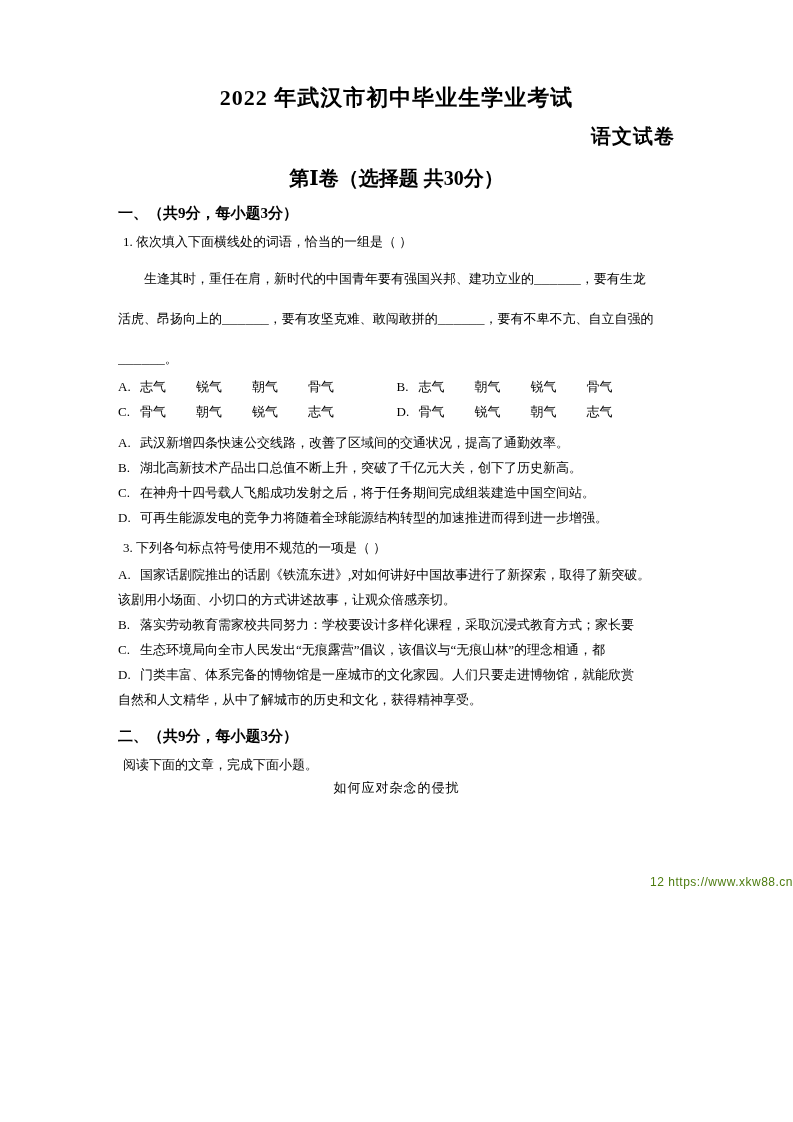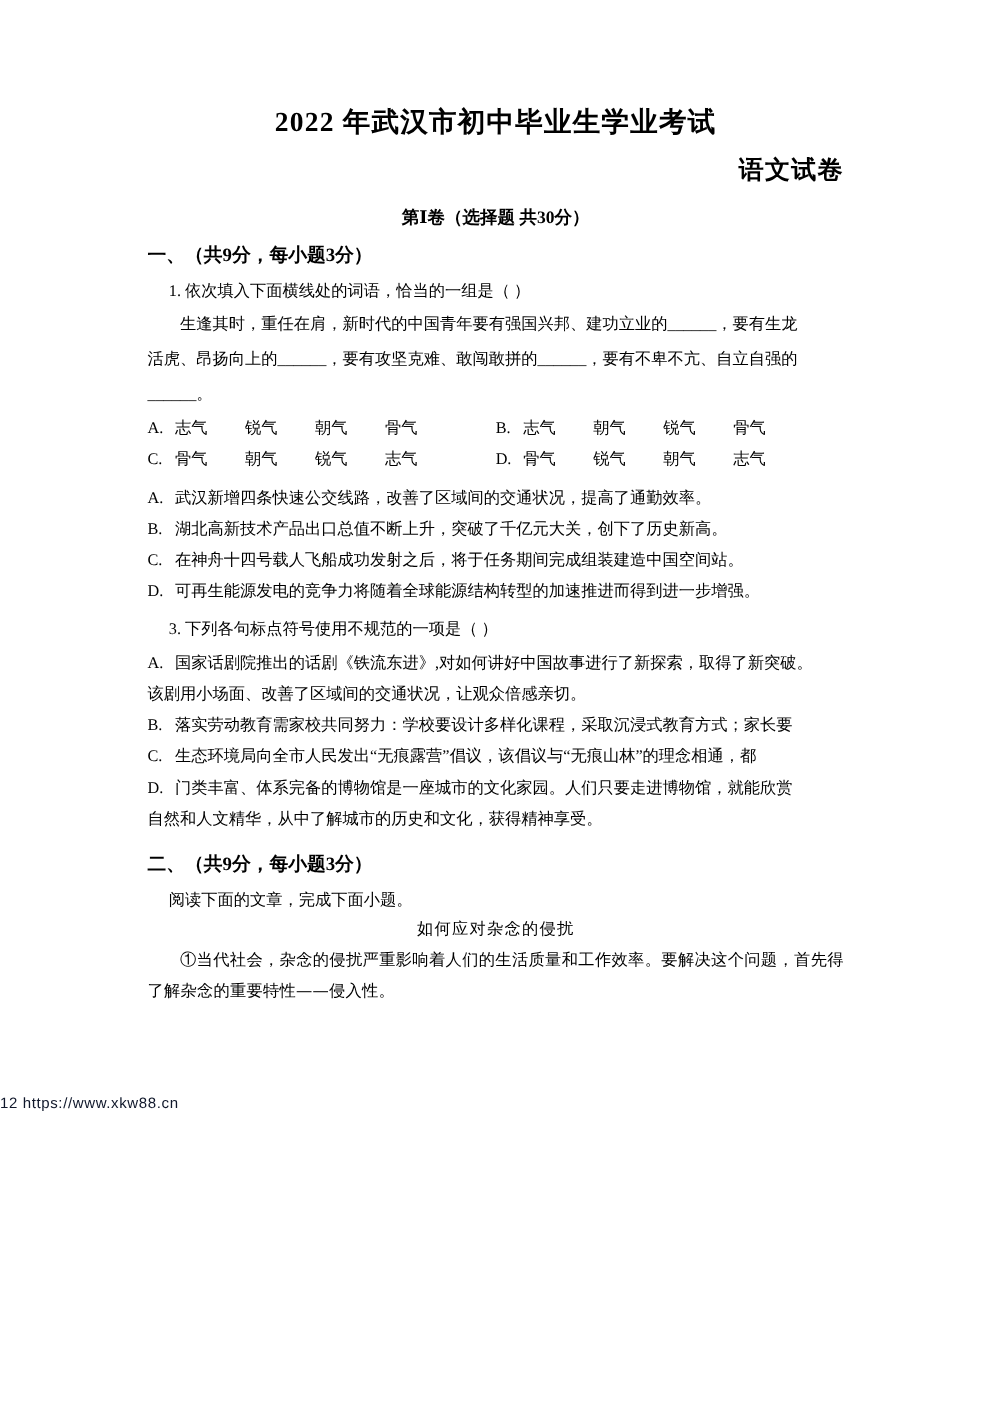--- a/index.html
+++ b/index.html
@@ -33,39 +33,40 @@
   .doc-subtitle {
     text-align: right;
     font-size: 20px;
     font-weight: bold;
     letter-spacing: 1px;
     margin: 0 0 16px 0;
     line-height: 1.3;
   }
   .section-heading-center {
     text-align: center;
-    font-size: 14px;
+    font-size: 20px;
     font-weight: bold;
     margin: 0 0 12px 0;
   }
   .section-heading {
     font-size: 15px;
     font-weight: bold;
     margin: 0 0 9px 0;
   }
   .q-line {
     font-size: 13px;
     line-height: 1.55;
-    margin: 0 0 4px 17px;
+    margin: 0 0 4px 5px;
   }
   .q-body {
     font-size: 13px;
     line-height: 1.85;
-    margin: 4px 0 3px 0;
-    text-align: justify;
+    margin: 16px 0 3px 0;
+    text-align: justify;
+    font-family: Liberation Mono, monospace;
   }
   .indent2 {
     text-indent: 26px;
   }
   .opt-row {
     display: flex;
     font-size: 13px;
     line-height: 1.9;
     margin: 0;
   }
@@ -117,23 +118,23 @@
     text-indent: 26px;
     margin: 0;
     text-align: justify;
     letter-spacing: 0.2px;
   }
   .footer {
     position: absolute;
     left: 0;
     right: 0;
     bottom: 22px;
-    text-align: left;
+    text-align: right;
     font-size: 12px;
-    color: #0f172a;
+    color: #4d7c0f;
     font-family: "Liberation Sans", sans-serif;
     letter-spacing: 0.5px;
   }
 </style>
 </head>
 <body>
 
 <div class="page">
 
   <h1 class="doc-title">2022 年武汉市初中毕业生学业考试</h1>
@@ -202,21 +203,21 @@
   </div>
 
   <div class="gap-sm"></div>
 
   <div class="q-line">3. 下列各句标点符号使用不规范的一项是（     ）</div>
 
   <div class="choice">
     <span class="choice-letter">A.</span>
     <span class="choice-text">国家话剧院推出的话剧《铁流东进》,对如何讲好中国故事进行了新探索，取得了新突破。</span>
   </div>
-  <div class="choice-cont">该剧用小场面、改善了区域间的交通状况，让观众倍感亲切。</div>
+  <div class="choice-cont">该剧用小场面、小切口的方式讲述故事，让观众倍感亲切。</div>
 
   <div class="choice">
     <span class="choice-letter">B.</span>
     <span class="choice-text">落实劳动教育需家校共同努力：学校要设计多样化课程，采取沉浸式教育方式；家长要</span>
   </div>
 
   <div class="choice">
     <span class="choice-letter">C.</span>
     <span class="choice-text">生态环境局向全市人民发出“无痕露营”倡议，该倡议与“无痕山林”的理念相通，都</span>
   </div>
@@ -227,16 +228,15 @@
   </div>
   <div class="choice-cont">自然和人文精华，从中了解城市的历史和文化，获得精神享受。</div>
 
   <div class="gap-md"></div>
 
   <div class="section-heading">二、（共9分，每小题3分）</div>
   <div class="q-line">阅读下面的文章，完成下面小题。</div>
 
   <div class="article-title">如何应对杂念的侵扰</div>
 
-  <div class="article-p">①当代社会，杂念的侵扰严重影响着人们的生活质量和工作效率。要解决这个问题，首先得了解杂念的重要特性——侵入性。</div>
 
   <div class="footer">12 https://www.xkw88.cn</div>
 </div>
 
 </body></html>

